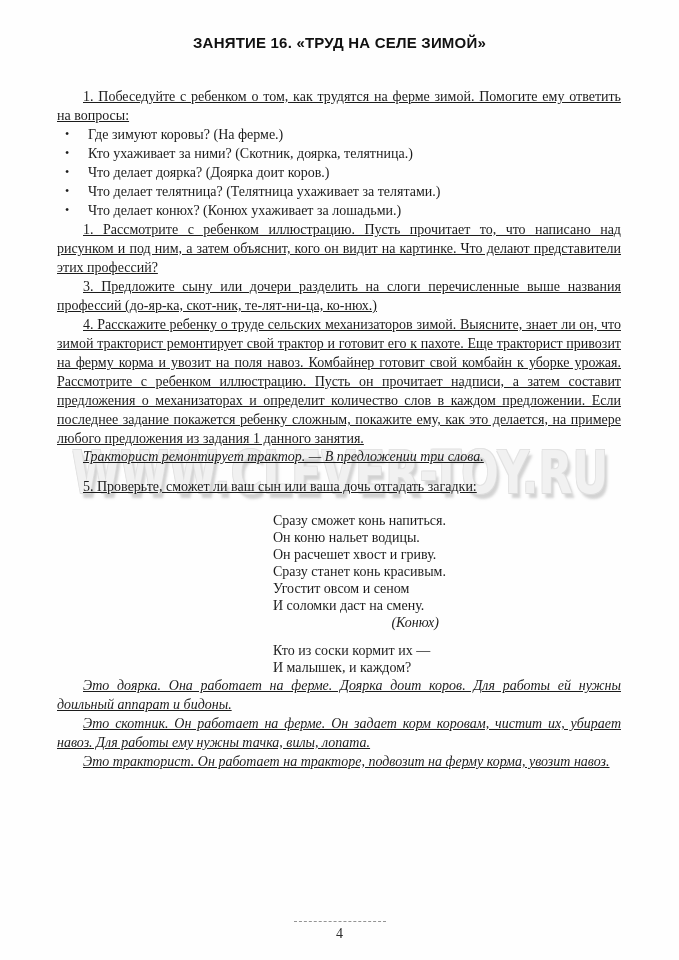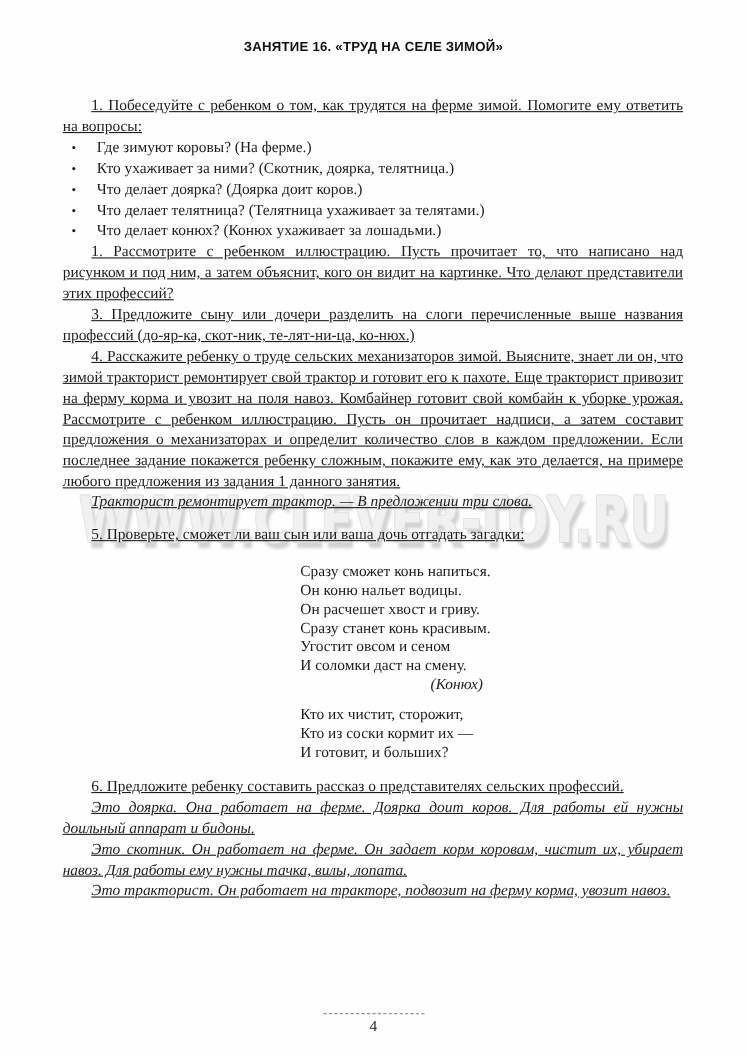--- a/index.html
+++ b/index.html
@@ -15,21 +15,21 @@
     color: #1c1c1c;
   }
   .title {
     position: relative;
     z-index: 1;
     margin: 0;
     padding-top: 33px;
     text-align: center;
     font-family: "Liberation Sans", sans-serif;
     font-weight: 700;
-    font-size: 12px;
+    font-size: 15px;
     letter-spacing: 0.2px;
     color: #111;
   }
   .content {
     position: relative;
     z-index: 1;
     margin: 35px 58px 0 57px;
   }
   p { margin: 0; text-decoration: underline; }
   .para {
@@ -159,26 +159,24 @@
       <div class="poem-line">Сразу сможет конь напиться.</div>
       <div class="poem-line">Он коню нальет водицы.</div>
       <div class="poem-line">Он расчешет хвост и гриву.</div>
       <div class="poem-line">Сразу станет конь красивым.</div>
       <div class="poem-line">Угостит овсом и сеном</div>
       <div class="poem-line">И соломки даст на смену.</div>
       <div class="poem-answer">(Конюх)</div>
     </div>
 
     <div class="poem poem2">
-      <div class="poem-line">Кто их чистит, сторожит,</div>
       <div class="poem-line">Кто из соски кормит их —</div>
-      <div class="poem-line">И готовит, и больших?</div>
+      <div class="poem-line">И малышек, и каждом?</div>
     </div>
 
-    <p class="para para6">6. Предложите ребенку составить рассказ о представителях сельских профессий.</p>
 
     <p class="story">Это доярка. Она работает на ферме. Доярка доит коров. Для работы ей нужны доильный аппарат и бидоны.</p>
     <p class="story">Это скотник. Он работает на ферме. Он задает корм коровам, чистит их, убирает навоз. Для работы ему нужны тачка, вилы, лопата.</p>
     <p class="story">Это тракторист. Он работает на тракторе, подвозит на ферму корма, увозит навоз.</p>
 
   </div>
 
   <div class="watermark">WWW.CLEVER-TOY.RU</div>
 
   <div class="footer">

